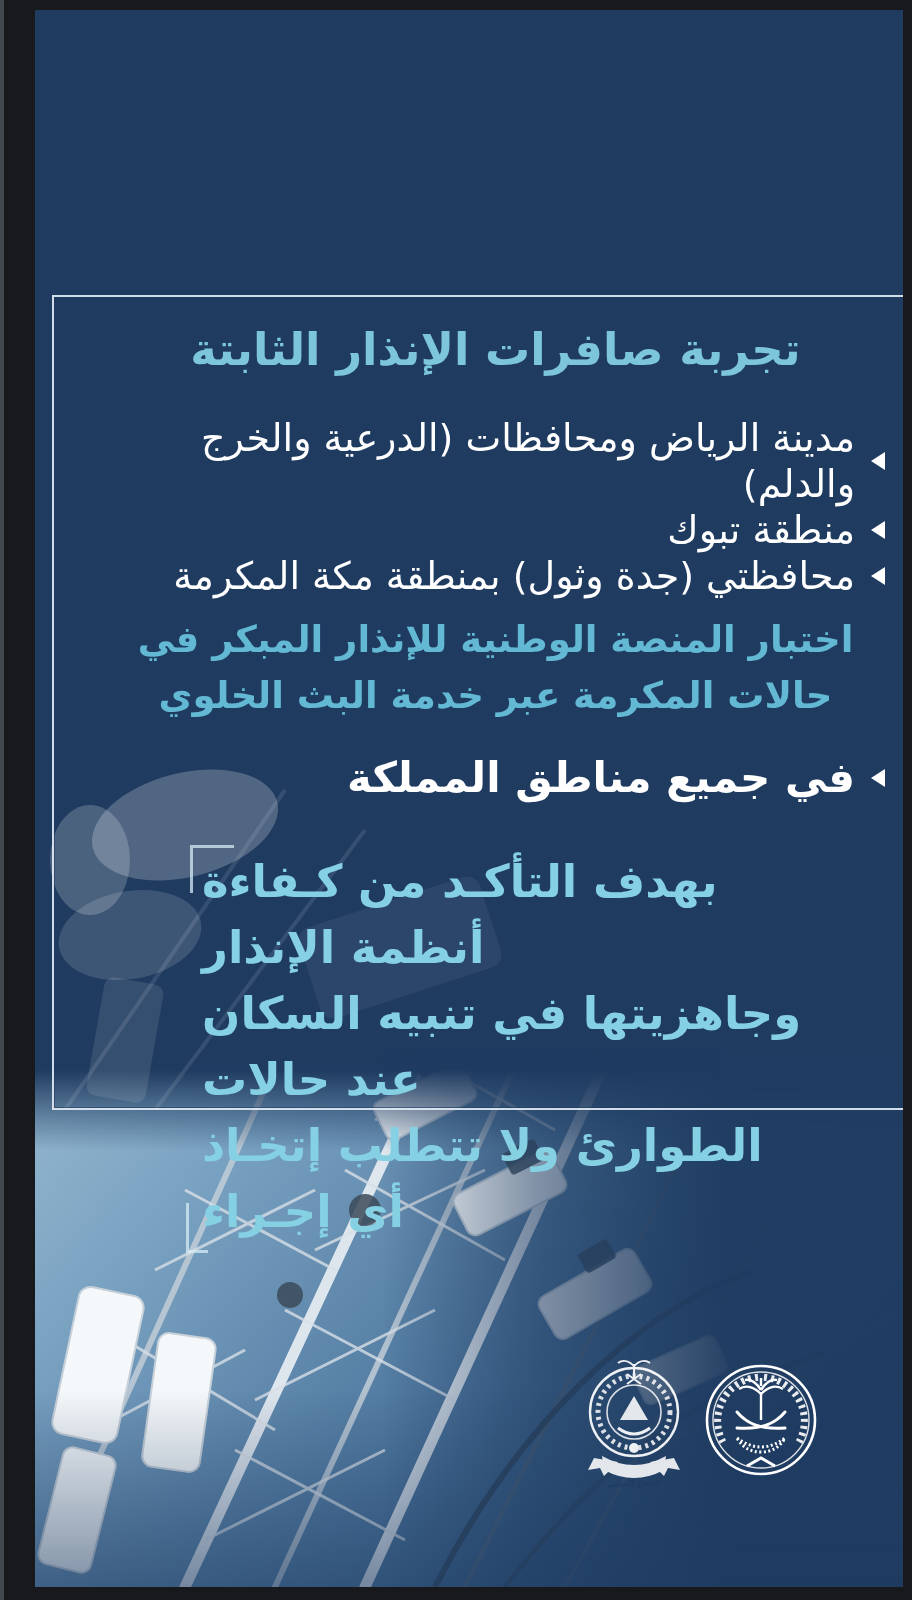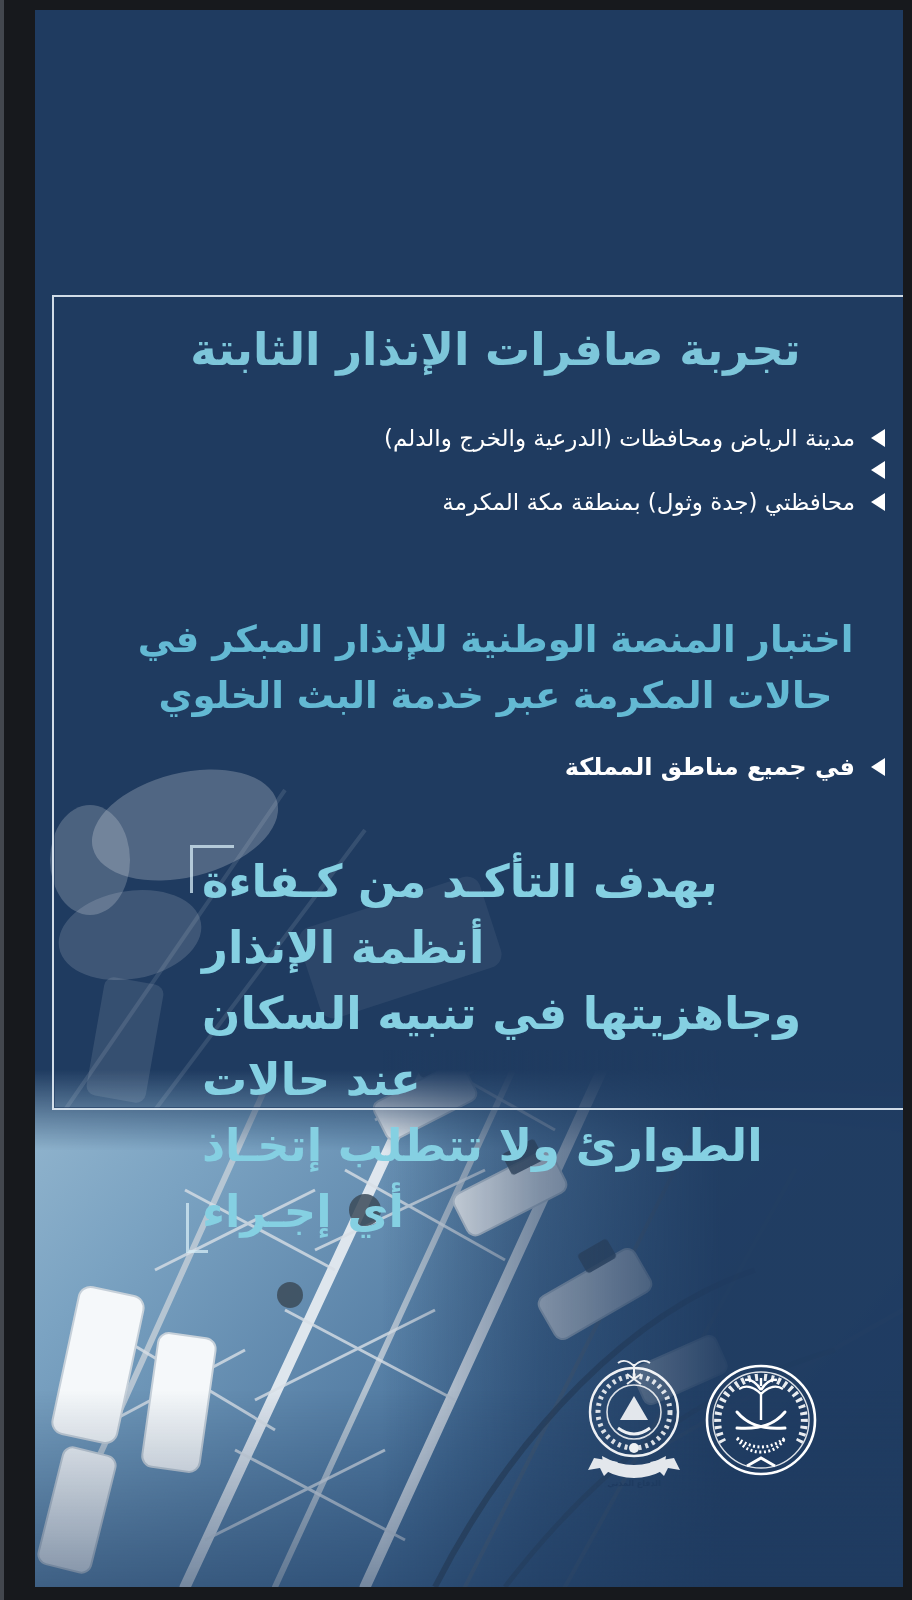--- a/index.html
+++ b/index.html
@@ -63,37 +63,37 @@
     position:absolute; top:26px; left:0; width:100%;
     direction:rtl; text-align:center;
     color:#7dc6da; font-weight:bold; font-size:45px;
   }
   .bullet-list {
     position:absolute; top:118px; right:52px; left:30px;
     direction:rtl;
   }
   .bullet-row {
     display:flex; align-items:center; gap:16px;
-    color:#ffffff; font-size:23px; line-height:46px; font-weight:500;
+    color:#ffffff; font-size:38px; line-height:46px; font-weight:500;
   }
   .tri {
     width:0; height:0; flex:0 0 auto;
     border-top:9px solid transparent;
     border-bottom:9px solid transparent;
     border-right:14px solid #ffffff; 
   }
   .sub-heading {
     position:absolute; top:315px; left:0; width:100%;
     direction:rtl; text-align:center;
     color:#63b9d3; font-weight:bold; font-size:37px; line-height:56px;
   }
   .coverage {
     position:absolute; top:456px; right:52px; left:30px;
     direction:rtl; display:flex; align-items:center; gap:16px;
-    color:#ffffff; font-weight:bold; font-size:24px;
+    color:#ffffff; font-weight:bold; font-size:42px;
   }
   .note {
     position:absolute; top:552px; right:128px; left:148px;
     direction:rtl; text-align:left;
     color:#85d0e2; font-weight:bold; font-size:45px; line-height:66px;
   }
   .note .bq-top {
     position:absolute; left:-12px; top:-4px; width:44px; height:48px;
     border-top:3px solid rgba(214,236,246,0.75);
     border-left:3px solid rgba(214,236,246,0.75);
@@ -222,20 +222,21 @@
   <div class="content-box">
     <div class="box-heading">تجربة صافرات الإنذار الثابتة</div>
 
     <div class="bullet-list">
       <div class="bullet-row">
         <span class="tri"></span>
         <span>مدينة الرياض ومحافظات (الدرعية والخرج والدلم)</span>
       </div>
       <div class="bullet-row">
         <span class="tri"></span>
+        <span>منطقة تبوك</span>
       </div>
       <div class="bullet-row">
         <span class="tri"></span>
         <span>محافظتي (جدة وثول) بمنطقة مكة المكرمة</span>
       </div>
     </div>
 
     <div class="sub-heading">
       <div>اختبار المنصة الوطنية للإنذار المبكر في</div>
       <div>حالات المكرمة عبر خدمة البث الخلوي</div>

